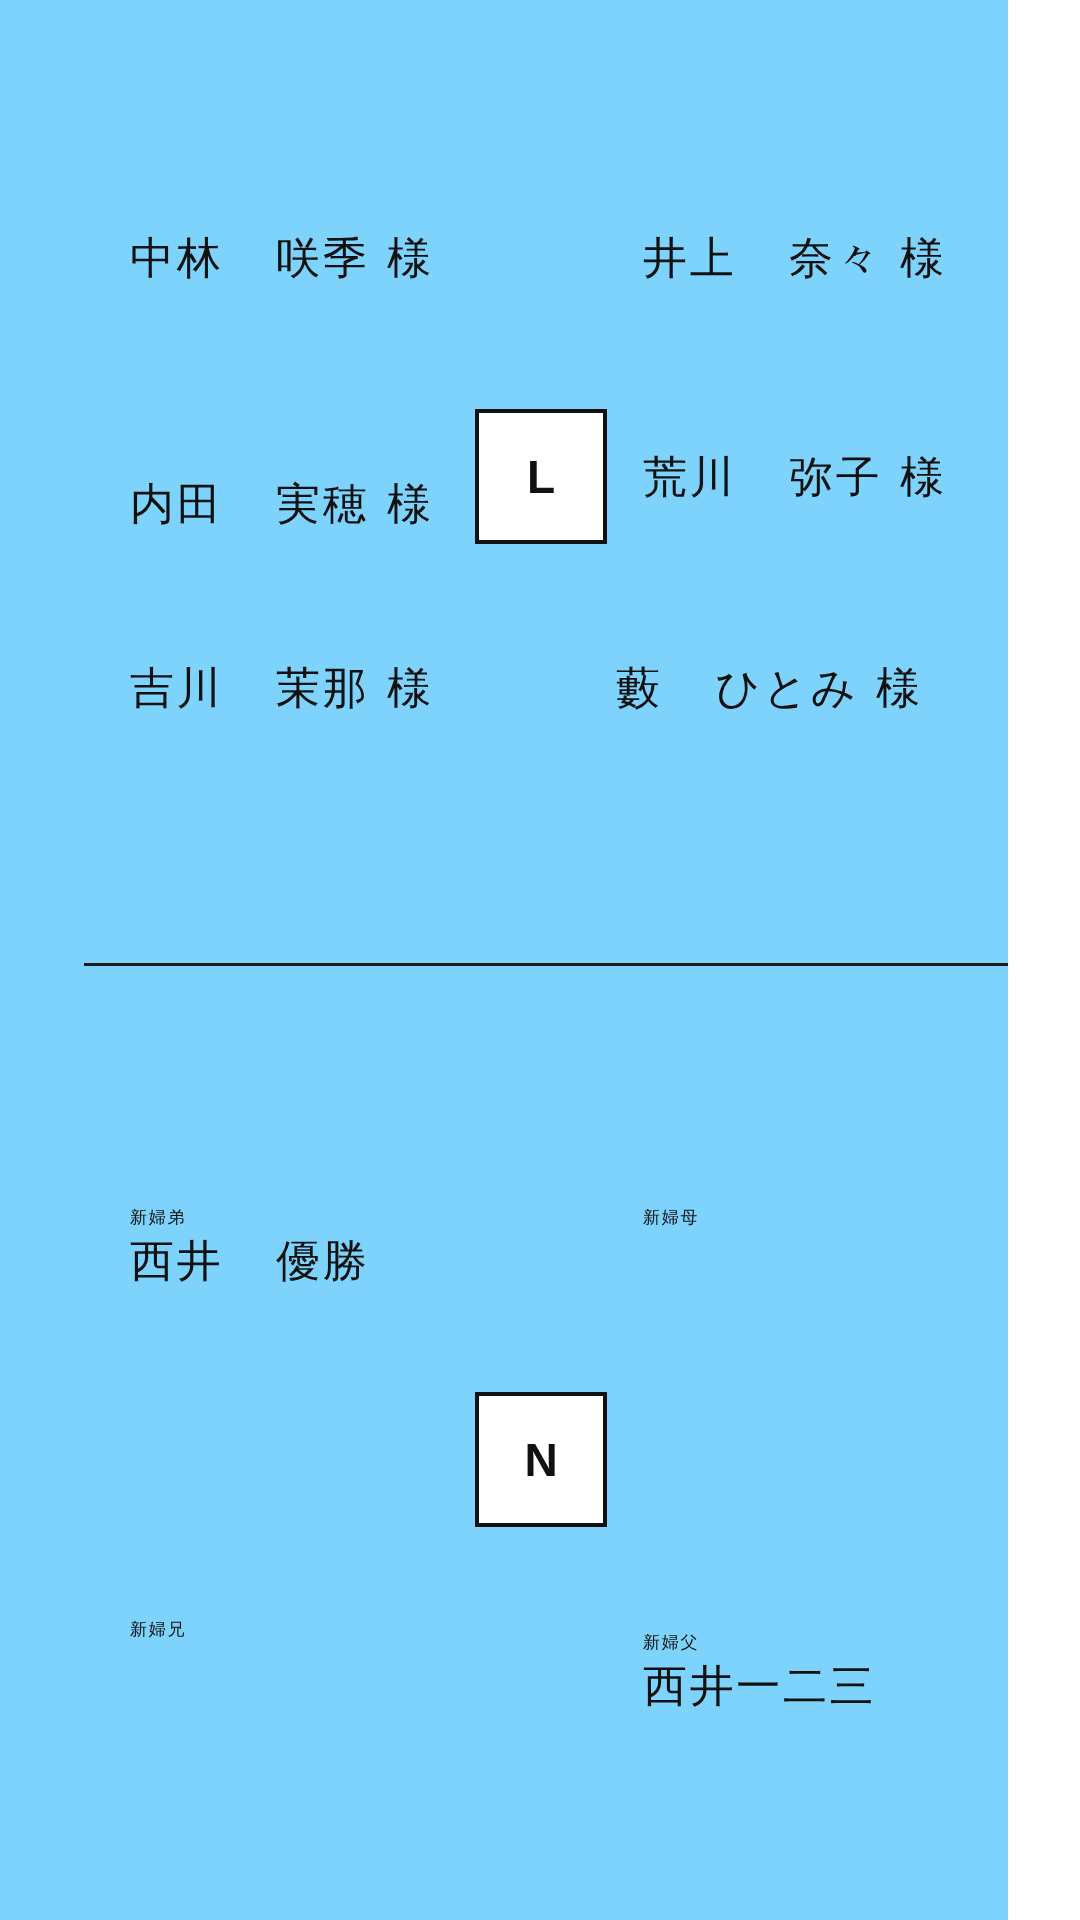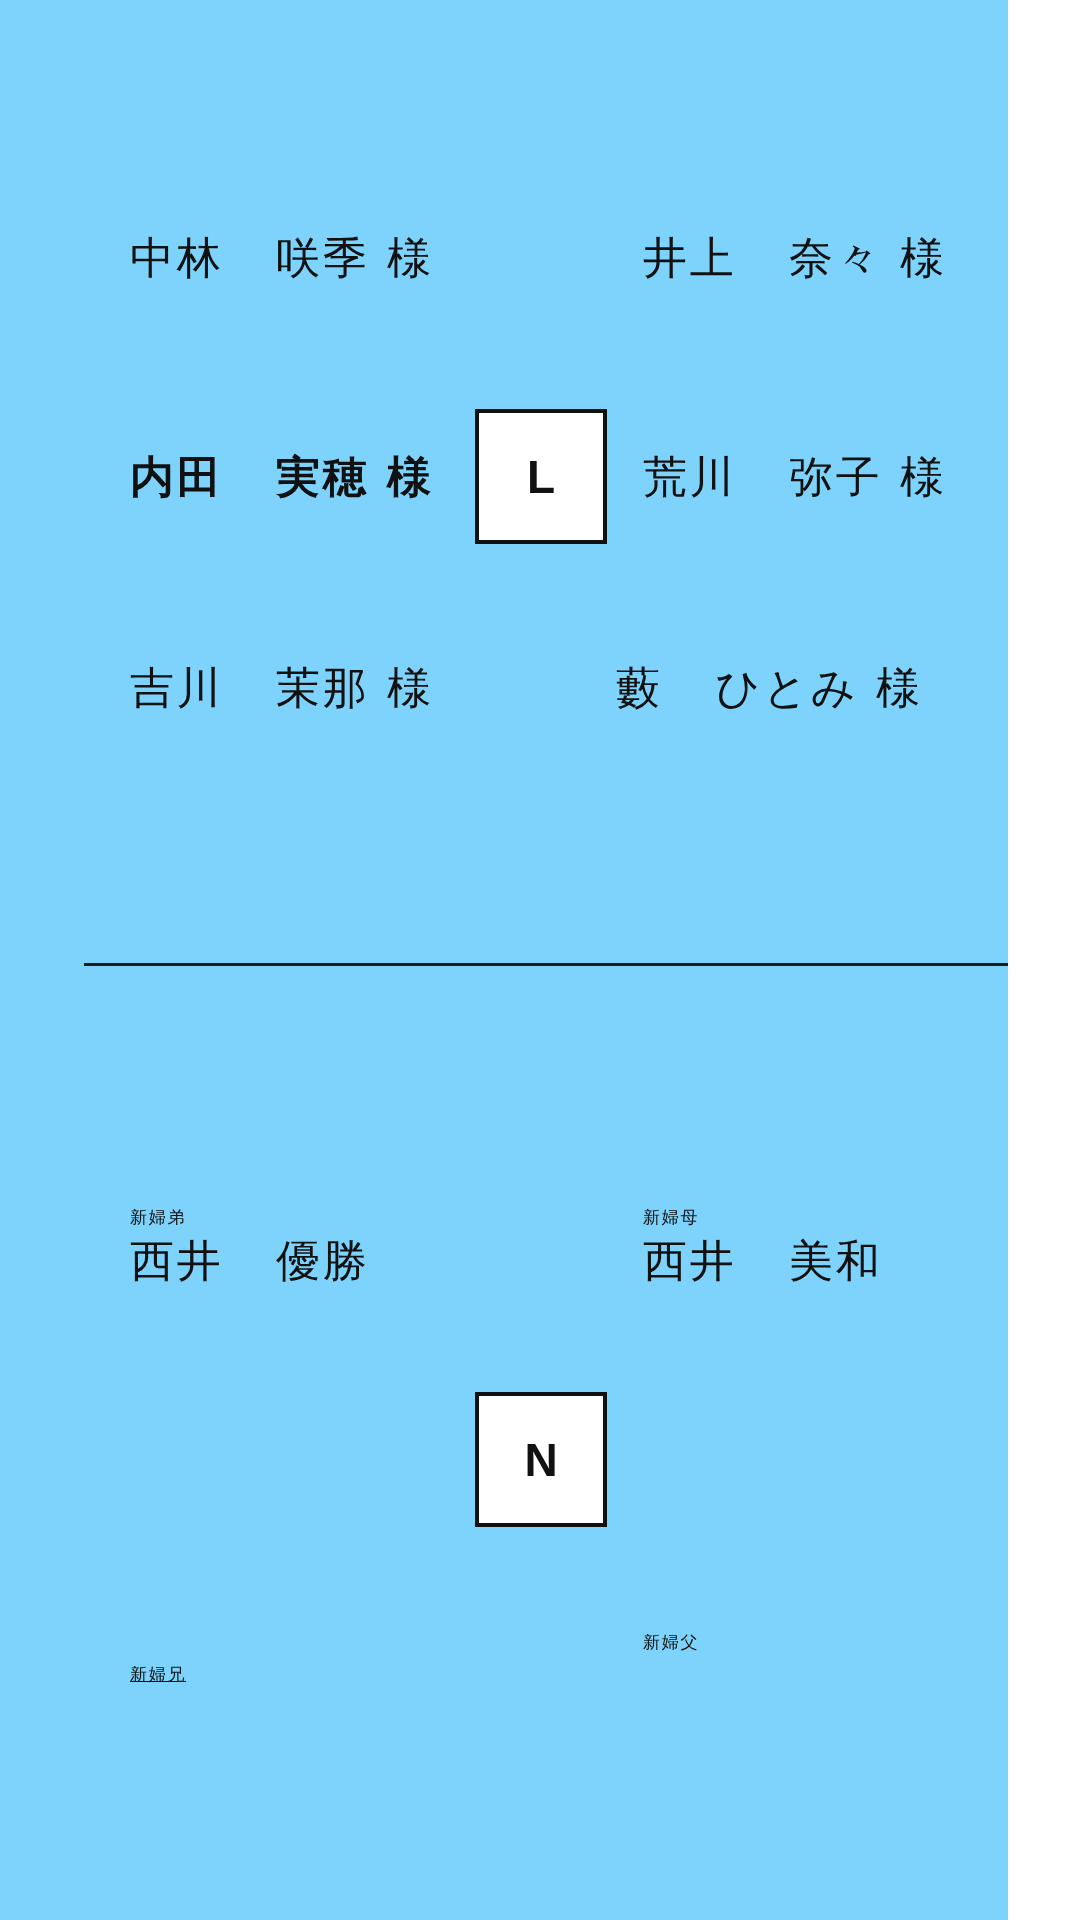--- a/index.html
+++ b/index.html
@@ -87,21 +87,21 @@
   <div>
 
     <div class="guest-line" style="left:130px; top:236px;">
       <span class="family">中林</span><span class="given">咲季</span><span class="honorific">様</span>
     </div>
 
     <div class="guest-line" style="left:643px; top:236px;">
       <span class="family">井上</span><span class="given">奈々</span><span class="honorific">様</span>
     </div>
 
-    <div class="guest-line" style="left:130px; top:455px;font-weight:bold;">
+    <div class="guest-line" style="left:130px; top:482px;">
       <span class="family">内田</span><span class="given">実穂</span><span class="honorific">様</span>
     </div>
 
     <div class="table-badge" style="left:475px; top:409px;">
       <span class="table-letter">L</span>
     </div>
 
     <div class="guest-line" style="left:643px; top:455px;">
       <span class="family">荒川</span><span class="given">弥子</span><span class="honorific">様</span>
     </div>
@@ -122,32 +122,32 @@
 
     <div class="guest-block" style="left:130px; top:1207px;">
       <div class="role">新婦弟</div>
       <div class="name">
         <span class="family">西井</span><span class="given">優勝</span>
       </div>
     </div>
 
     <div class="guest-block" style="left:643px; top:1207px;">
       <div class="role">新婦母</div>
-      <div class="name">
-        <span class="family">西井</span><span class="given">美和</span>
-      </div>
     </div>
 
     <div class="table-badge" style="left:475px; top:1392px;">
       <span class="table-letter">N</span>
     </div>
 
-    <div class="guest-block" style="left:130px; top:1664px;text-decoration:underline;">
+    <div class="guest-block" style="left:130px; top:1619px;">
       <div class="role">新婦兄</div>
     </div>
 
     <div class="guest-block" style="left:643px; top:1632px;">
       <div class="role">新婦父</div>
+      <div class="name tight">
+        <span class="family">西井</span><span class="given">一二三</span>
+      </div>
     </div>
 
   </div>
 
 </div>
 
 </body></html>

